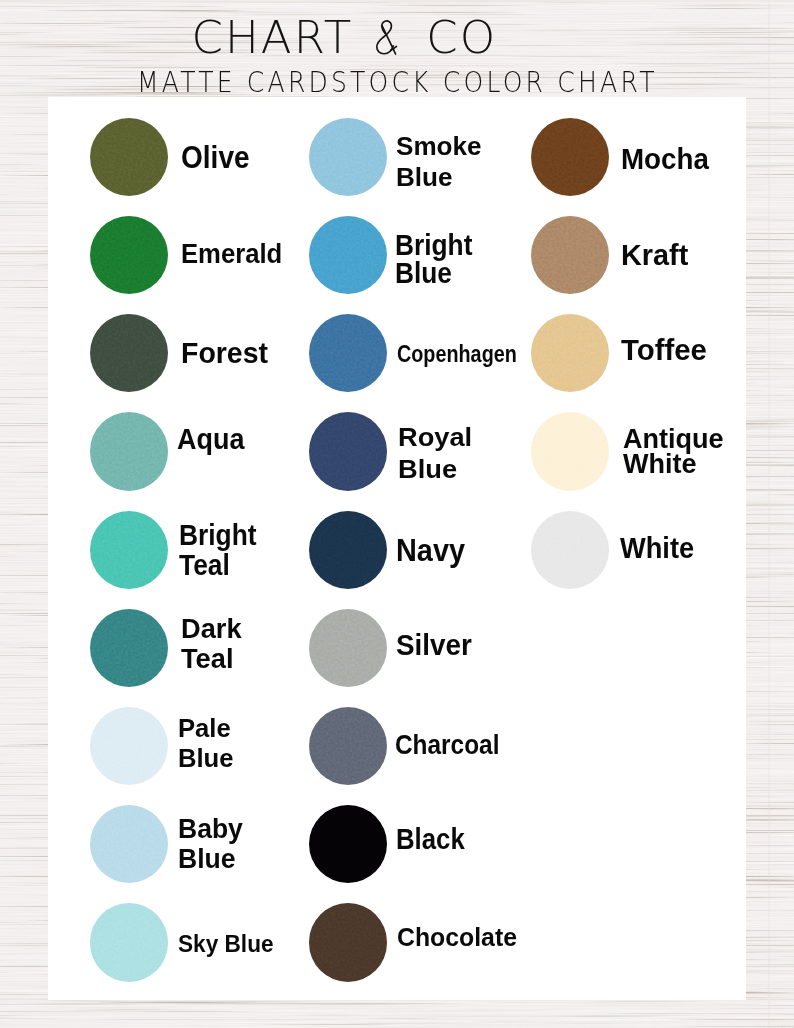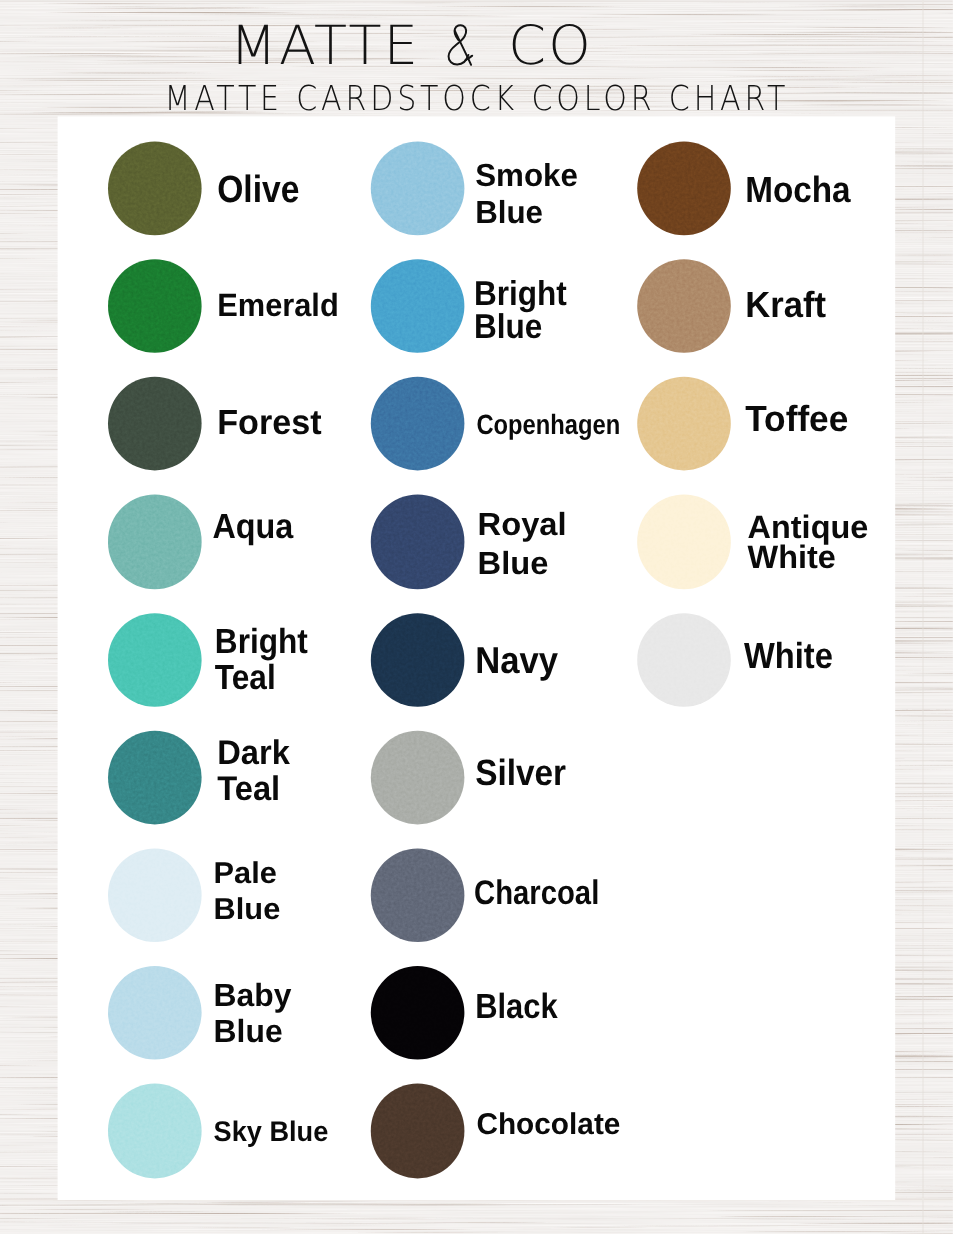--- a/index.html
+++ b/index.html
@@ -51,21 +51,21 @@
     <rect x="0" y="998.5" width="794" height="1.6" fill="#ded6cf"></rect>
     <rect x="0" y="1000.1" width="794" height="1.0" fill="#efe9e4"></rect>
     <rect x="768.5" y="0" width="1.3" height="1028" fill="#e4ded8"></rect>
   </g>
 </svg>
 
 <div id="card"></div>
 
 <div id="header">
   <div class="title" id="t1" style="font-family: &quot;DejaVu Sans&quot;, sans-serif; font-weight: 200; font-size: 45px; letter-spacing: 2px; transform: scaleX(1); transform-origin: left top; left: 191.6px; top: 11.1px;">
-    <span id="t1a">MATTE </span><span class="amp"><svg viewBox="0 0 30 46" width="24.8" height="38.0" aria-hidden="true">
+    <span id="t1a">CHART </span><span class="amp"><svg viewBox="0 0 30 46" width="24.8" height="38.0" aria-hidden="true">
           <g fill="none" stroke="#141414" stroke-width="2.0" stroke-linecap="round" stroke-linejoin="round">
             <path d="M13.2,18.6 C10.0,14.2 8.6,10.6 9.8,7.3 C11.0,4.1 15.0,2.6 18.2,4.3 C21.6,6.1 22.0,10.4 19.6,14.8 C17.6,18.4 14.2,21.0 10.6,23.8 C6.6,26.9 3.6,30.6 3.4,34.9 C3.2,39.8 7.2,43.4 12.2,43.3 C18.0,43.2 21.8,38.6 23.4,33.6"></path>
             <path d="M9.9,9.6 C13.0,16.4 19.6,29.4 26.1,43.6"></path>
             <path d="M27.2,34.4 C25.2,36.0 23.0,37.8 20.6,38.8"></path>
           </g>
         </svg></span><span id="t1b"> CO</span>
   </div>
   <div class="title" id="t2" style="font-family: &quot;DejaVu Sans&quot;, sans-serif; font-weight: 200; font-size: 28.5px; letter-spacing: 3.6px; transform: scaleX(0.88); transform-origin: left top; left: 136.6px; top: 65.5px;">MATTE CARDSTOCK COLOR CHART</div>
 </div>
 

